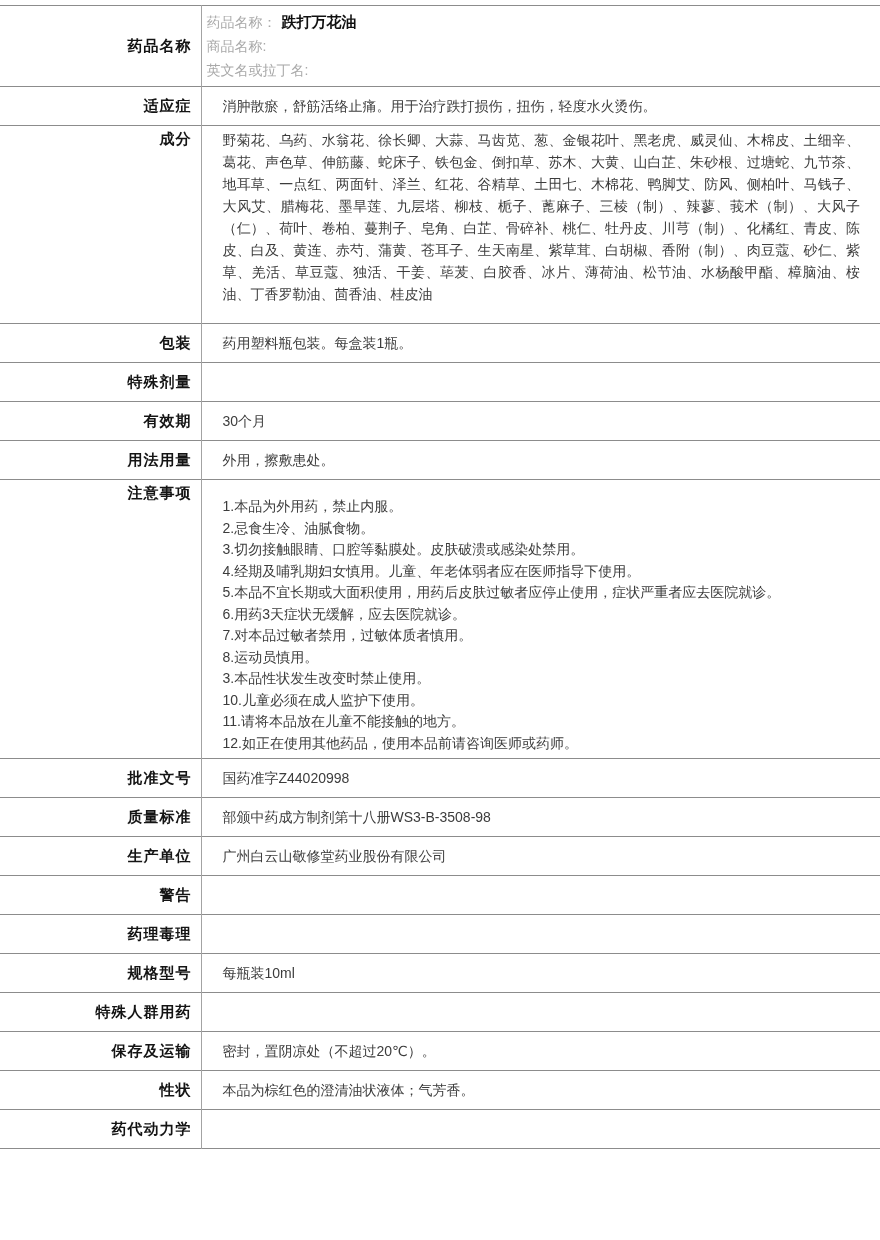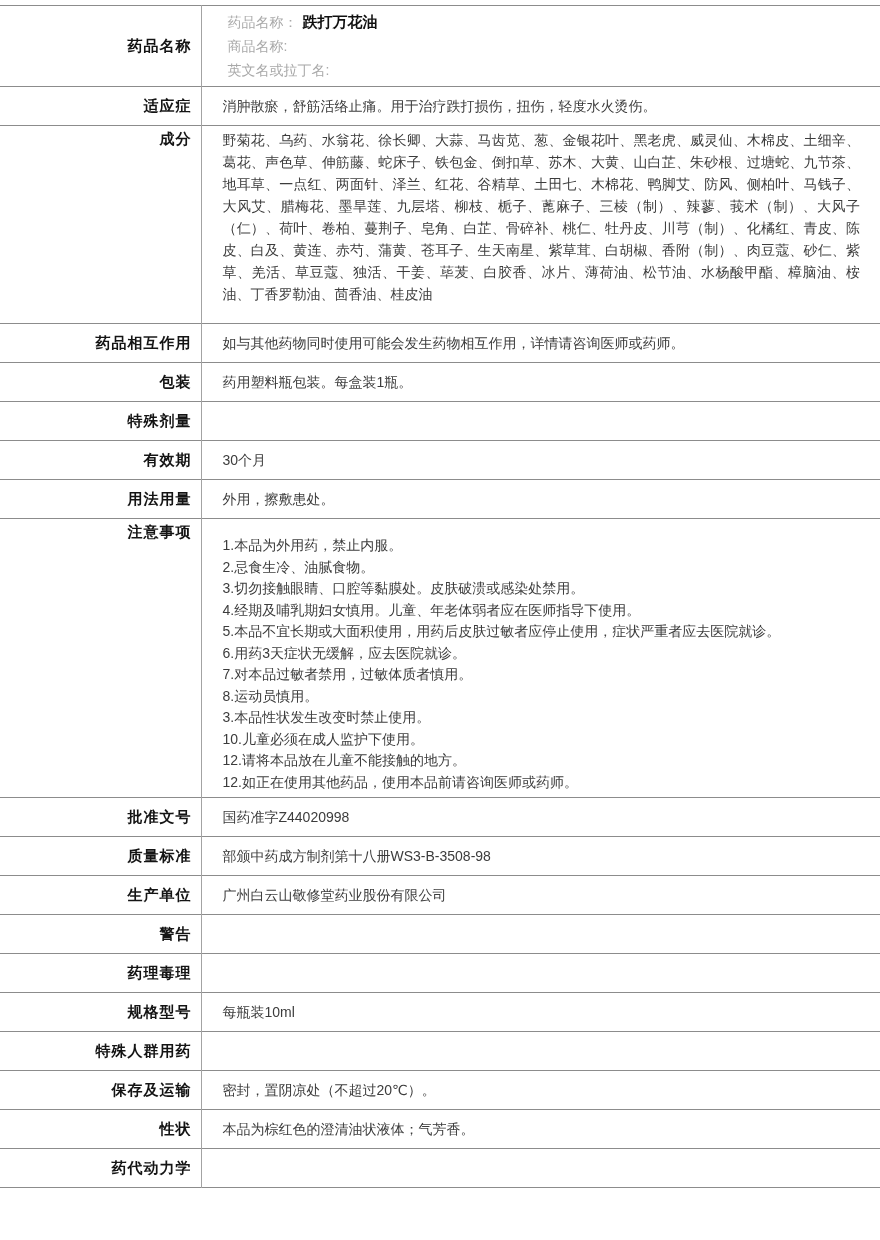--- a/index.html
+++ b/index.html
@@ -39,21 +39,21 @@
   td.c-content {
     vertical-align: middle;
     padding: 4px 20px 4px 21px;
     font-size: 14px;
     line-height: 22px;
     color: #3c3c3c;
   }
   tr.r-single { height: 39px; }
   tr.r-name { height: 78px; }
   tr.r-name td.c-content {
-    padding-left: 26px;
+    padding-left: 5px;
     line-height: 24px;
   }
   tr.r-ingredients { height: 198px; }
   tr.r-ingredients td.c-label,
   tr.r-ingredients td.c-content,
   tr.r-precautions td.c-label,
   tr.r-precautions td.c-content {
     vertical-align: top;
   }
   tr.r-ingredients td.c-content {
@@ -100,24 +100,20 @@
       <tr class="r-single">
         <td class="c-label">适应症</td>
         <td class="c-content">消肿散瘀，舒筋活络止痛。用于治疗跌打损伤，扭伤，轻度水火烫伤。</td>
       </tr>
 
       <tr class="r-ingredients">
         <td class="c-label">成分</td>
         <td class="c-content">野菊花、乌药、水翁花、徐长卿、大蒜、马齿苋、葱、金银花叶、黑老虎、威灵仙、木棉皮、土细辛、葛花、声色草、伸筋藤、蛇床子、铁包金、倒扣草、苏木、大黄、山白芷、朱砂根、过塘蛇、九节茶、地耳草、一点红、两面针、泽兰、红花、谷精草、土田七、木棉花、鸭脚艾、防风、侧柏叶、马钱子、大风艾、腊梅花、墨旱莲、九层塔、柳枝、栀子、蓖麻子、三棱（制）、辣蓼、莪术（制）、大风子（仁）、荷叶、卷柏、蔓荆子、皂角、白芷、骨碎补、桃仁、牡丹皮、川芎（制）、化橘红、青皮、陈皮、白及、黄连、赤芍、蒲黄、苍耳子、生天南星、紫草茸、白胡椒、香附（制）、肉豆蔻、砂仁、紫草、羌活、草豆蔻、独活、干姜、荜茇、白胶香、冰片、薄荷油、松节油、水杨酸甲酯、樟脑油、桉油、丁香罗勒油、茴香油、桂皮油</td>
       </tr>
 
-      <tr class="r-single">
-        <td class="c-label">药品相互作用</td>
-        <td class="c-content">如与其他药物同时使用可能会发生药物相互作用，详情请咨询医师或药师。</td>
-      </tr>
 
       <tr class="r-single">
         <td class="c-label">包装</td>
         <td class="c-content">药用塑料瓶包装。每盒装1瓶。</td>
       </tr>
 
       <tr class="r-single">
         <td class="c-label">特殊剂量</td>
         <td class="c-content"></td>
       </tr>
@@ -138,21 +134,21 @@
           <div>1.本品为外用药，禁止内服。</div>
           <div>2.忌食生冷、油腻食物。</div>
           <div>3.切勿接触眼睛、口腔等黏膜处。皮肤破溃或感染处禁用。</div>
           <div>4.经期及哺乳期妇女慎用。儿童、年老体弱者应在医师指导下使用。</div>
           <div>5.本品不宜长期或大面积使用，用药后皮肤过敏者应停止使用，症状严重者应去医院就诊。</div>
           <div>6.用药3天症状无缓解，应去医院就诊。</div>
           <div>7.对本品过敏者禁用，过敏体质者慎用。</div>
           <div>8.运动员慎用。</div>
           <div>3.本品性状发生改变时禁止使用。</div>
           <div>10.儿童必须在成人监护下使用。</div>
-          <div>12.请将本品放在儿童不能接触的地方。</div>
+          <div>11.请将本品放在儿童不能接触的地方。</div>
           <div>12.如正在使用其他药品，使用本品前请咨询医师或药师。</div>
         </td>
       </tr>
 
       <tr class="r-single">
         <td class="c-label">批准文号</td>
         <td class="c-content">国药准字Z44020998</td>
       </tr>
 
       <tr class="r-single">

